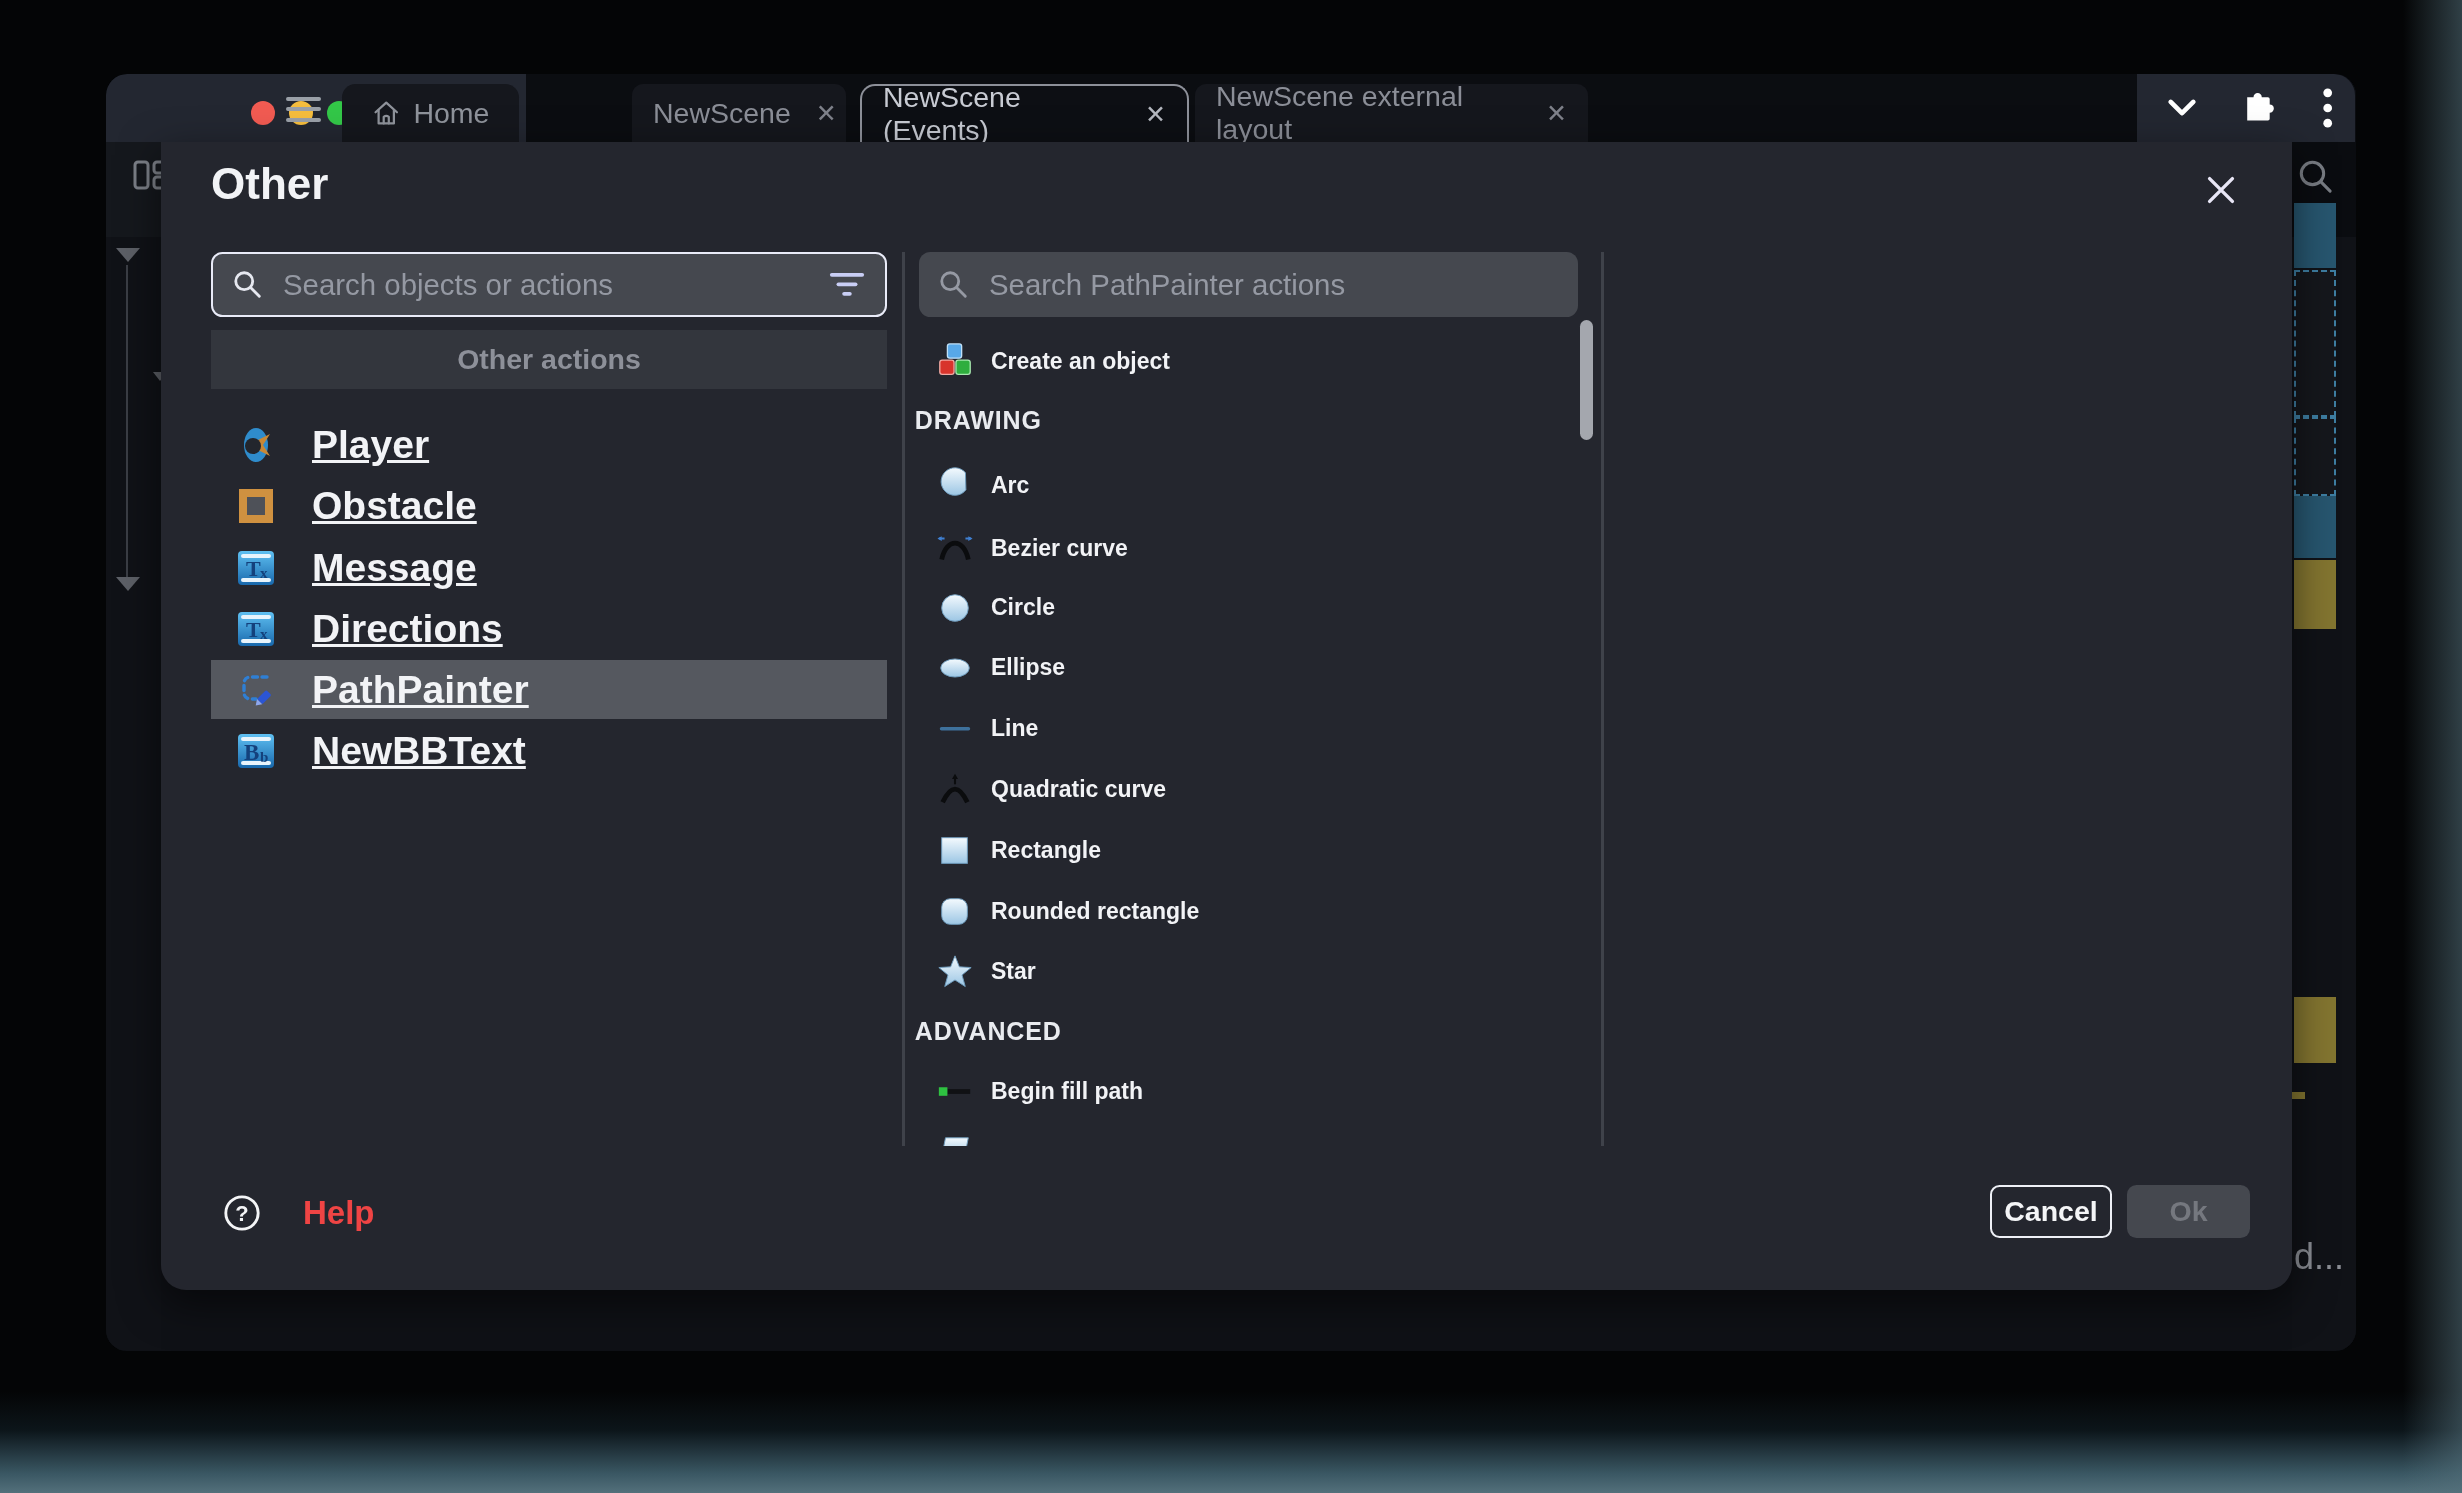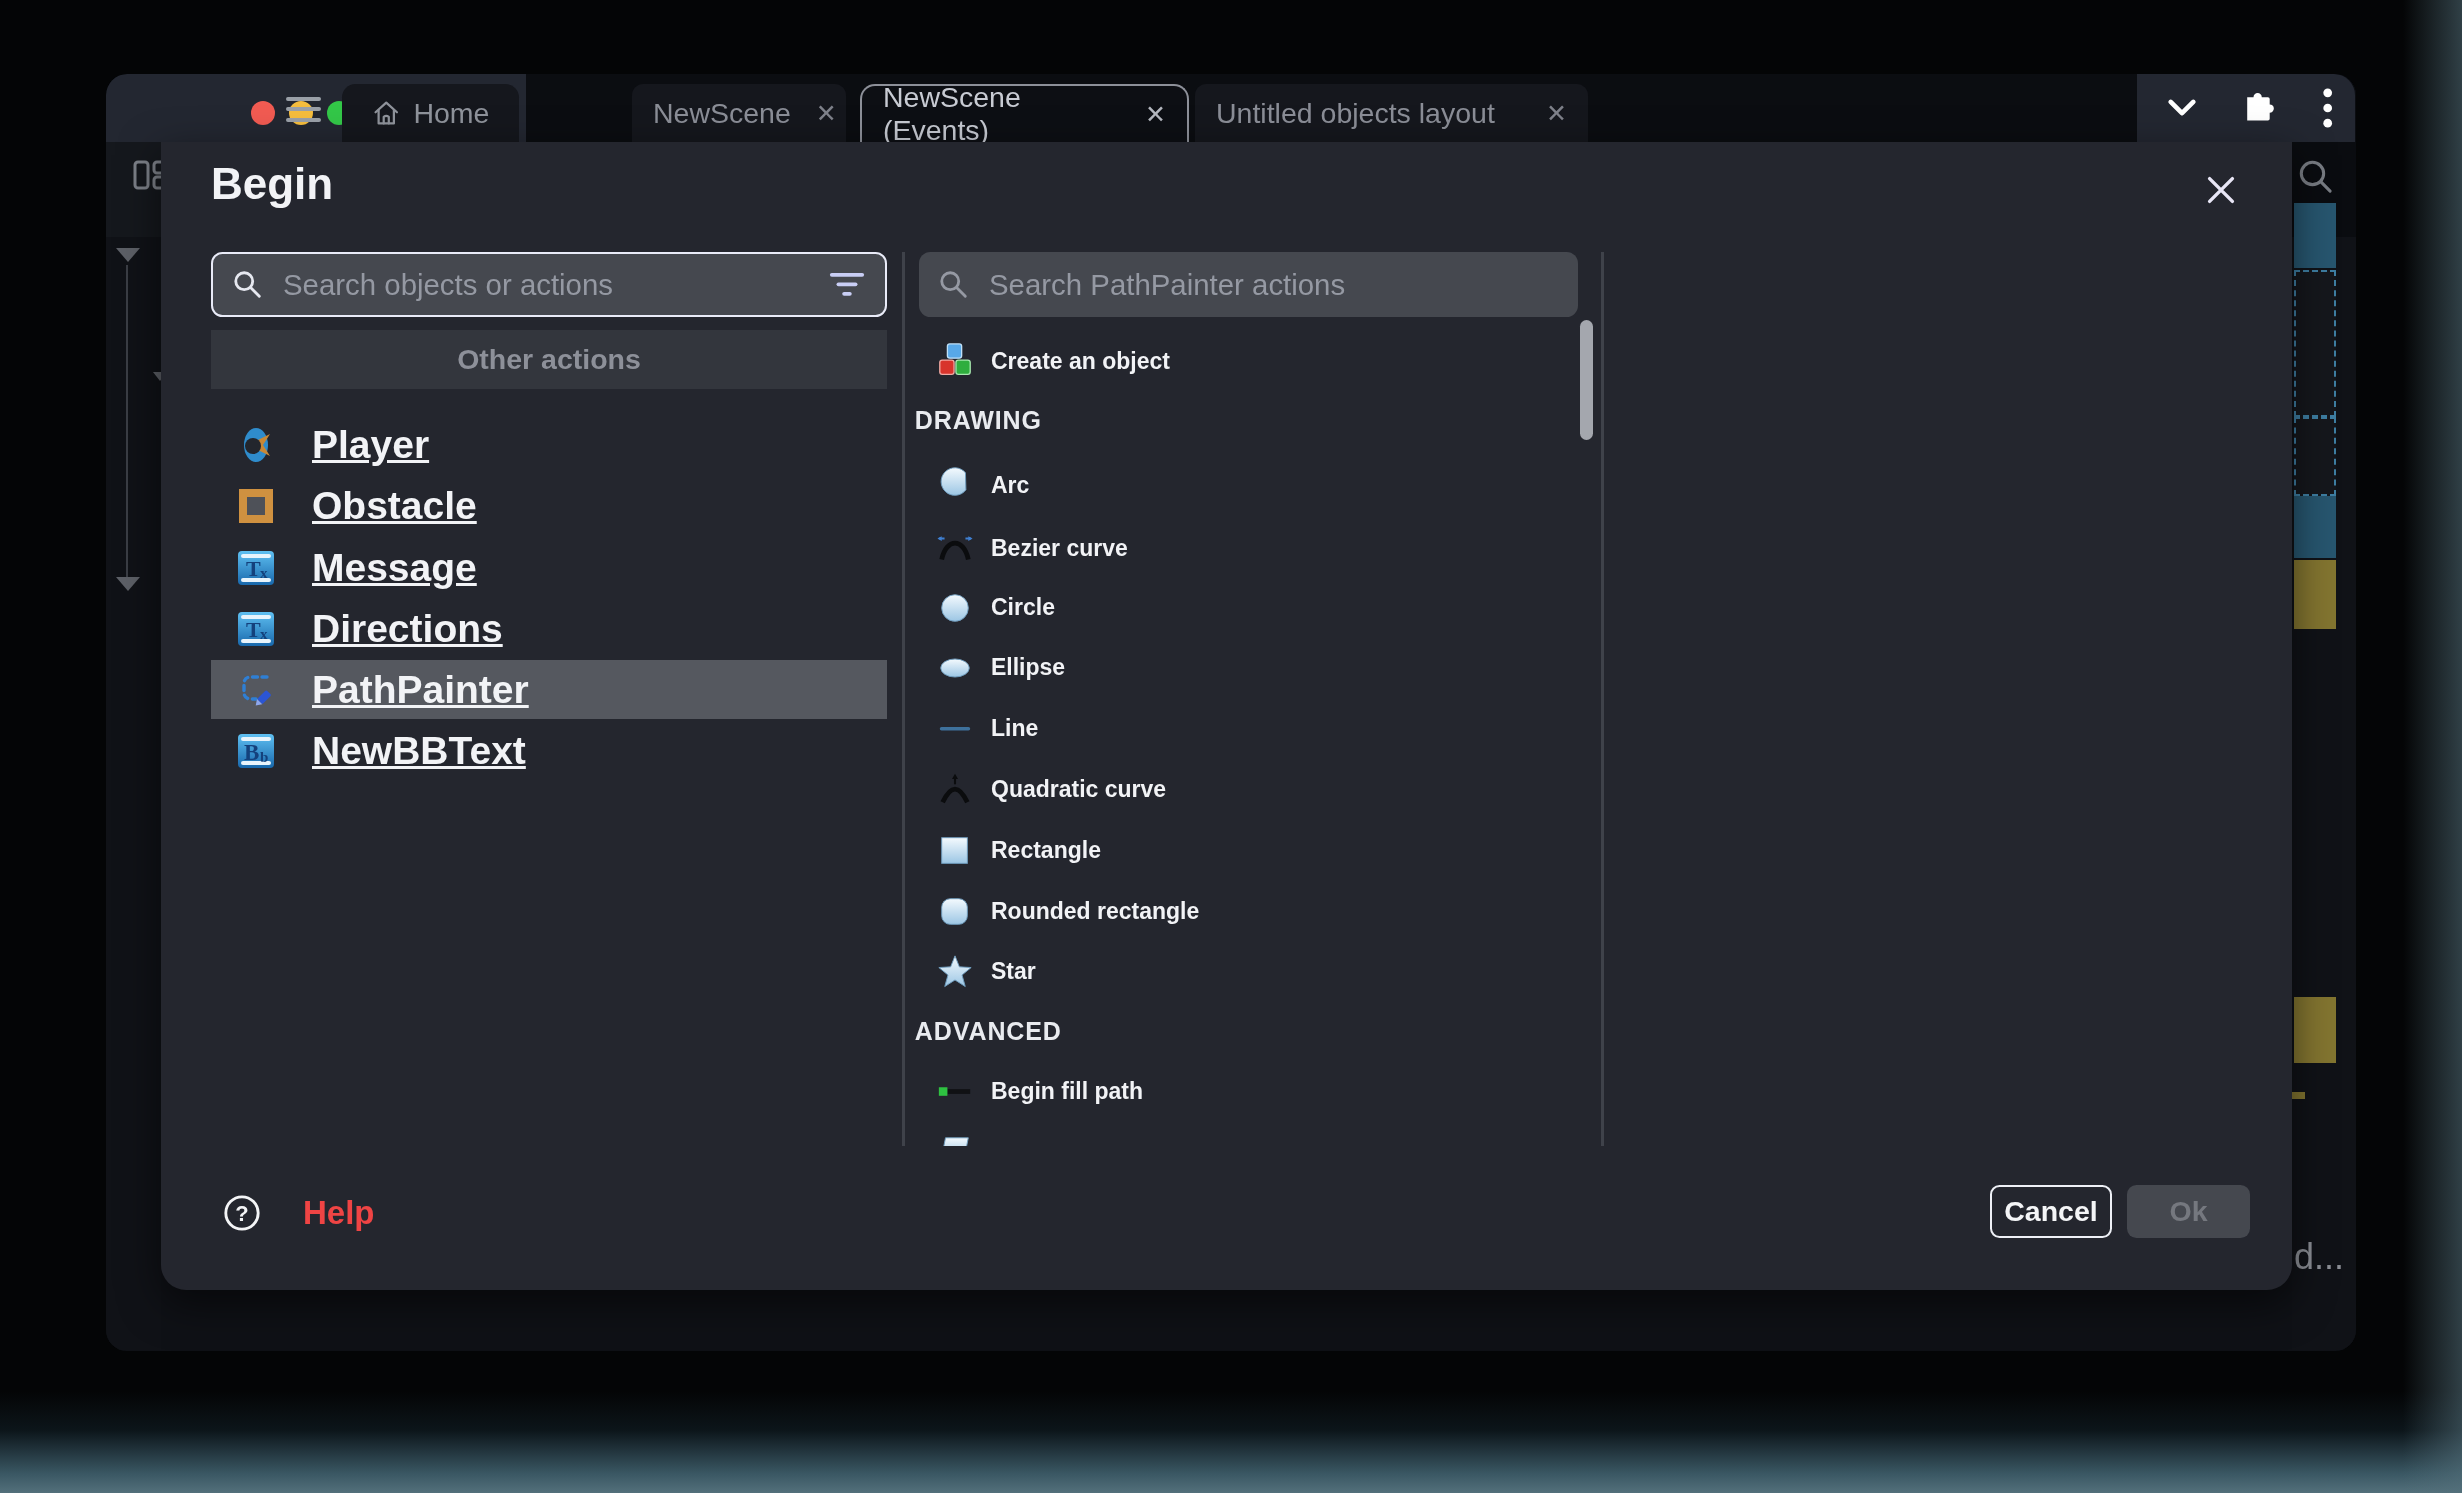--- a/index.html
+++ b/index.html
@@ -140,21 +140,21 @@
 
       <div class="tab" style="left:526px;width:214px">
         <span class="tab-label">NewScene</span>
         <span class="tclose">✕</span>
       </div>
       <div class="tab tab-active" style="left:754px;width:329px">
         <span class="tab-label">NewScene (Events)</span>
         <span class="tclose">✕</span>
       </div>
       <div class="tab" style="left:1089px;width:393px">
-        <span class="tab-label">Untitled objects layout</span>
+        <span class="tab-label">NewScene external layout</span>
         <span class="tclose">✕</span>
       </div>
 
       <div class="seg seg-right">
         <span class="tbicon" style="display:flex">
           <svg width="32" height="21" viewBox="0 0 34 22">
               <path d="M5 4 L17 16 L29 4" fill="none" stroke="#ffffff" stroke-width="5" stroke-linecap="round" stroke-linejoin="round"></path>
             </svg>
         </span>
         <span class="tbicon" style="display:flex;margin-left:42px">
@@ -199,21 +199,21 @@
       <div class="block b-dashed" style="top:128px;height:147px"></div>
       <div class="block b-dashed" style="top:275px;height:79px"></div>
       <div class="block b-blue" style="top:354px;height:62px"></div>
       <div class="block b-olive" style="top:418px;height:69px"></div>
       <div class="block b-olive" style="top:855px;height:66px"></div>
       <div class="block b-olive" style="top:950px;height:6.6px;width:13.3px;left:0"></div>
       <div class="edge-text">d...</div>
     </div>
 
     <div class="dialog">
-      <div class="dlg-title">Begin</div>
+      <div class="dlg-title">Other</div>
       <button class="dlg-close">
         <svg width="38" height="38" viewBox="0 0 40 40">
             <path d="M8 8 L32 32 M32 8 L8 32" stroke="#e8e6f6" stroke-width="3.6" stroke-linecap="round"></path>
           </svg>
       </button>
 
       <div class="search search-left">
         <span style="display:flex">
           <svg width="32" height="32" viewBox="0 0 34 34" fill="none" stroke="#e6e8f0" stroke-width="3" stroke-linecap="round">
             <circle cx="13" cy="13" r="9"></circle>

